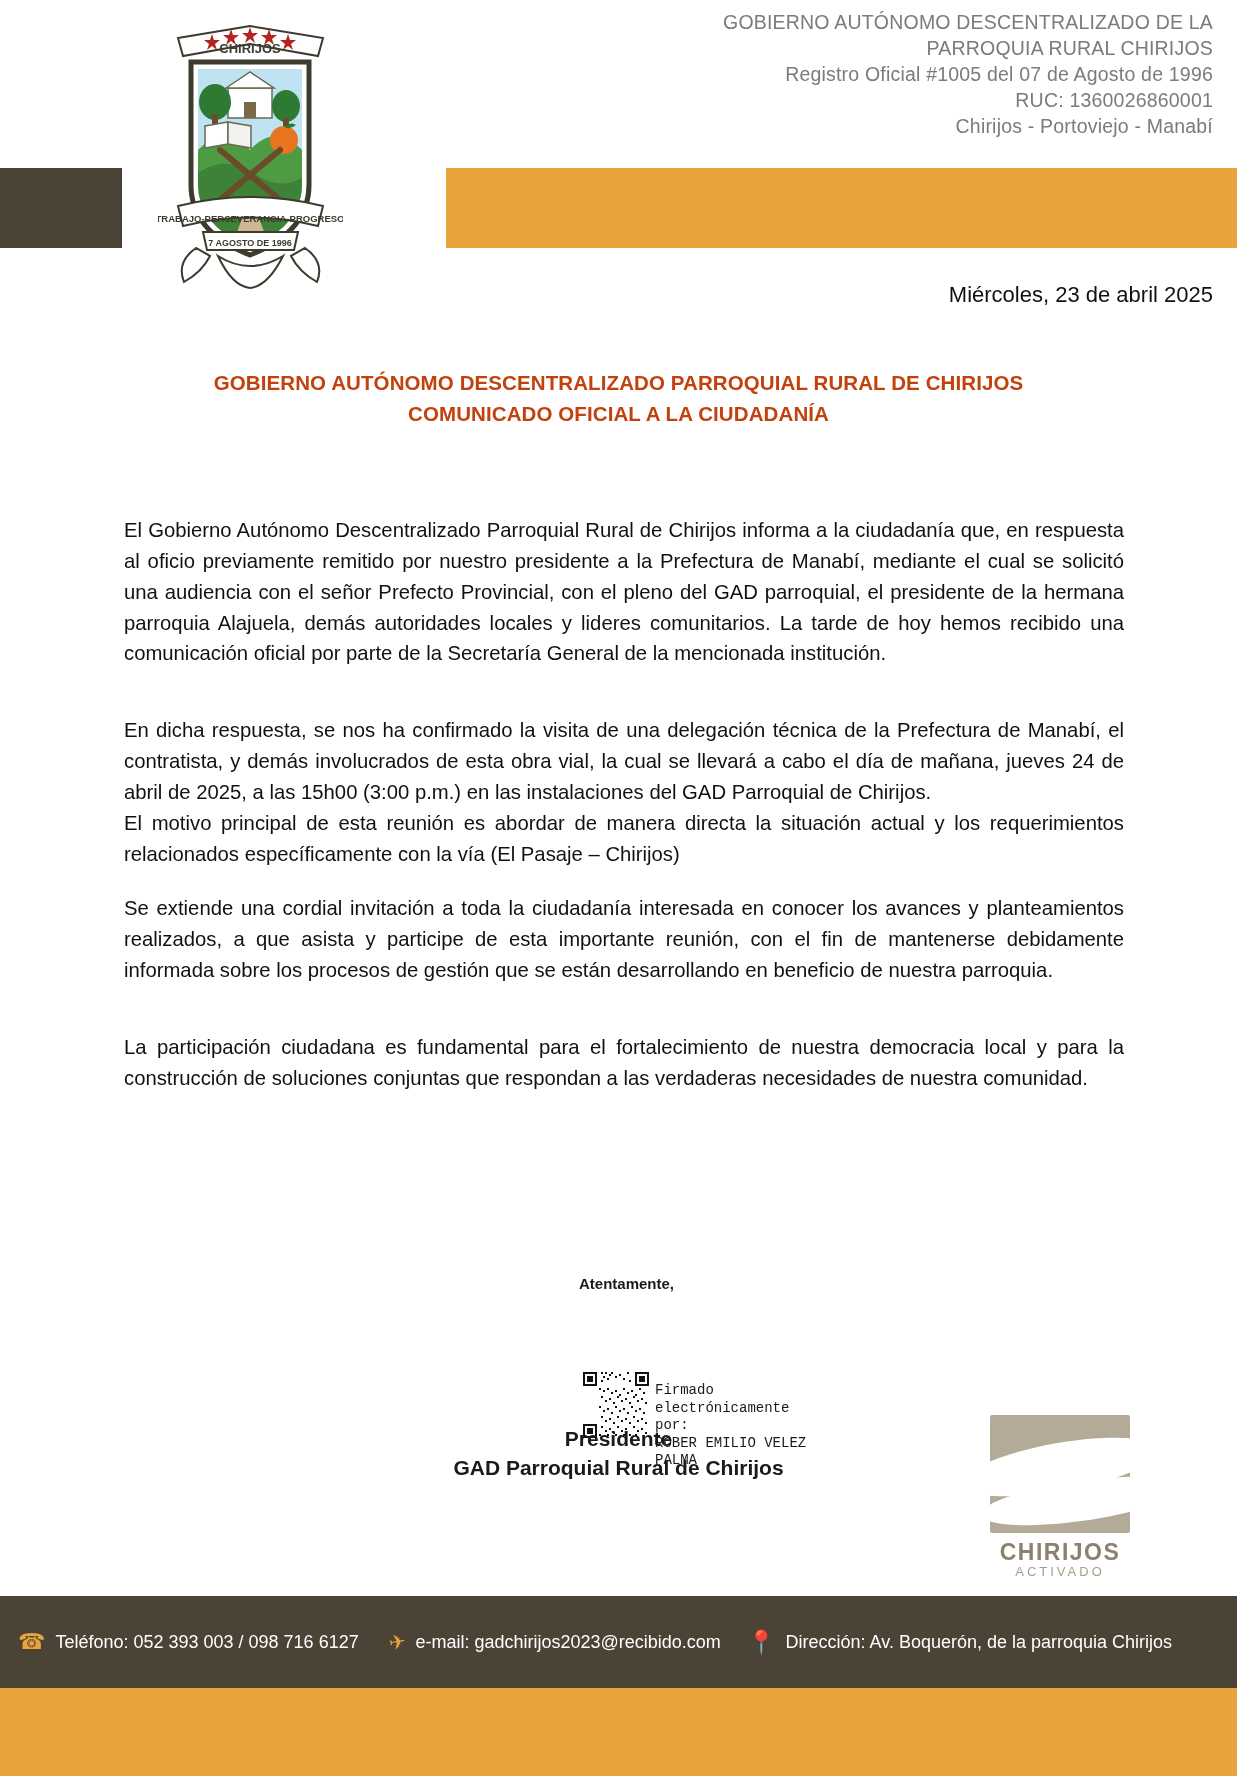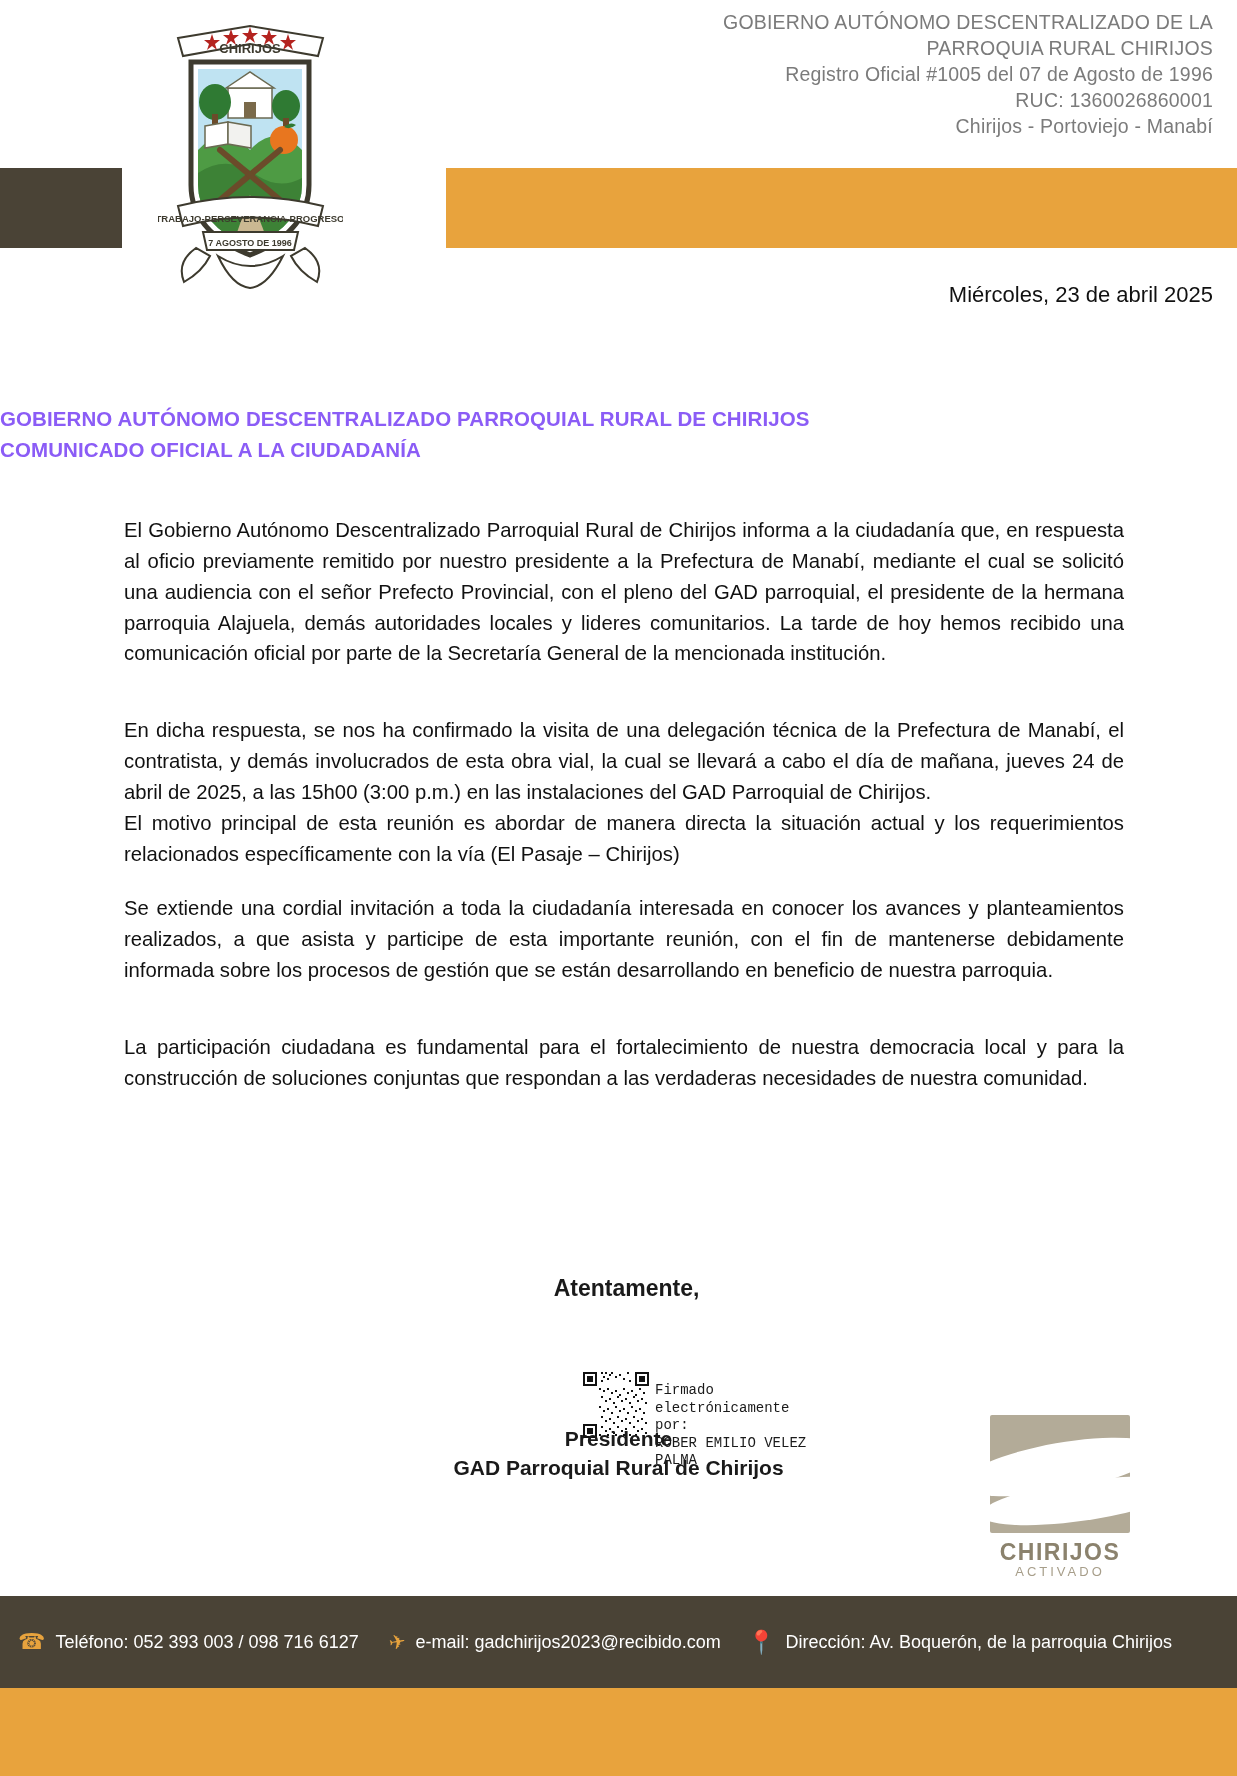--- a/index.html
+++ b/index.html
@@ -75,27 +75,26 @@
     color: #111;
     text-align: center;
   }
 
   
   .title-block {
     position: absolute;
     left: 0;
     right: 0;
     top: 368px;
-    text-align: left;
+    text-align: center;
     font-weight: bold;
     font-size: 20.5px;
     line-height: 1.5;
     letter-spacing: .1px;
-    color: #8b5cf6;
-    margin-top: 36px;
+    color: #c2410c;
   }
   .title-block span { display: block; }
 
   
   .body-text {
     position: absolute;
     left: 113px;
     right: 113px;
     top: 515px;
     font-size: 20.3px;
@@ -112,21 +111,21 @@
   .body-text p.gap-lg { margin-bottom: 46px; }
 
   
   .sign-greeting {
     position: absolute;
     left: 0;
     right: 0;
     top: 1275px;
     text-align: center;
     font-weight: bold;
-    font-size: 23px;
+    font-size: 15px;
     padding-left: 16px;
   }
   .sign-block {
     position: absolute;
     left: 0;
     right: 0;
     top: 1425px;
     text-align: center;
     font-weight: bold;
     font-size: 21px;

